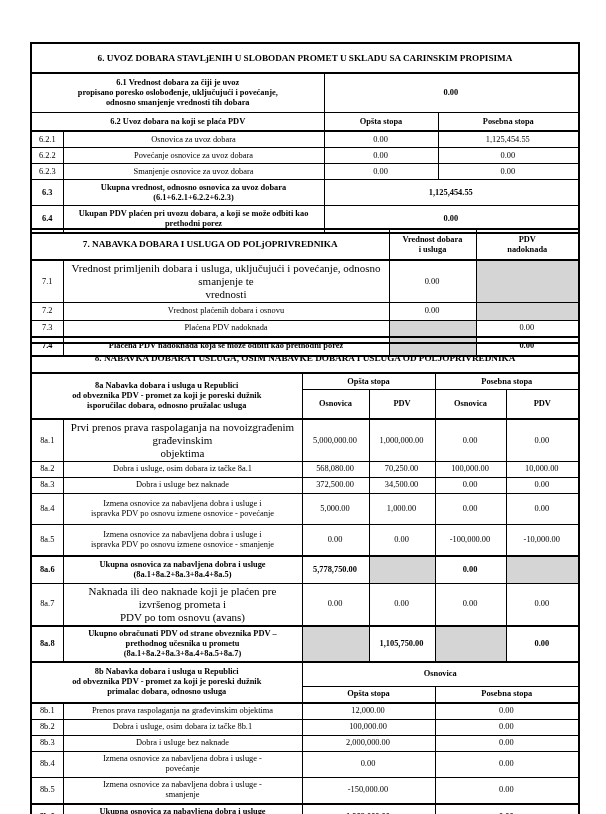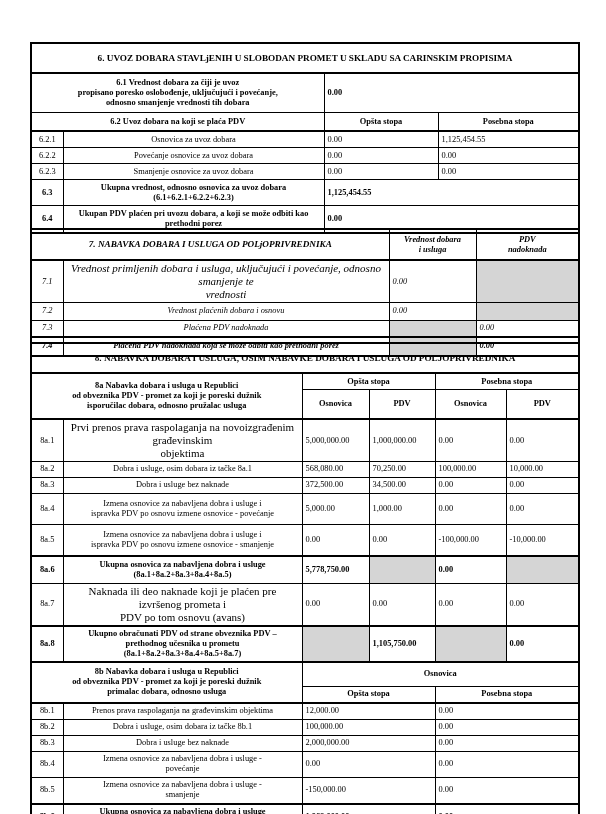--- a/index.html
+++ b/index.html
@@ -12,27 +12,27 @@
     border-collapse:collapse;table-layout:fixed;
     position:absolute;left:30px;width:548px;
     border:2px solid #000;
   }
   td{
     border:1px solid #000;
     font-size:8.4px;line-height:1.18;
     padding:1px 3px;vertical-align:middle;overflow:hidden;
   }
   .t6{top:42px;}
-  .t7{top:228px;font-style:italic;}
+  .t7{top:228px;}
   .t8{top:342px;}
   .title{font-weight:bold;text-align:center;font-size:9.2px;margin-top:43px;}
   .hdr{font-weight:bold;text-align:center;white-space:pre-line;}
   .lbl{white-space:pre-line;text-align:center;}
   .num{text-align:center;padding:1px 1px;margin-left:48px;}
-  .val{text-align:left;padding-right:4px;}
+  .val{text-align:center;padding-right:4px;}
   .shaded{background:#d5d5d5;}
   .bold{font-weight:bold;}
   .small{font-size:11px;}
   .thickb{border-bottom-width:2px;}
   .thickt{border-top-width:2px;}
   tr.h13 td{height:13px;} tr.h15 td{height:15px;} tr.h21 td{height:21px;}
   tr.h22 td{height:22px;} tr.h23 td{height:23px;} tr.h24 td{height:24px;}
   tr.h26 td{height:26px;} tr.h27 td{height:27px;} tr.h28 td{height:28px;}
   tr.h32 td{height:32px;} tr.h36 td{height:36px;}
 </style>

